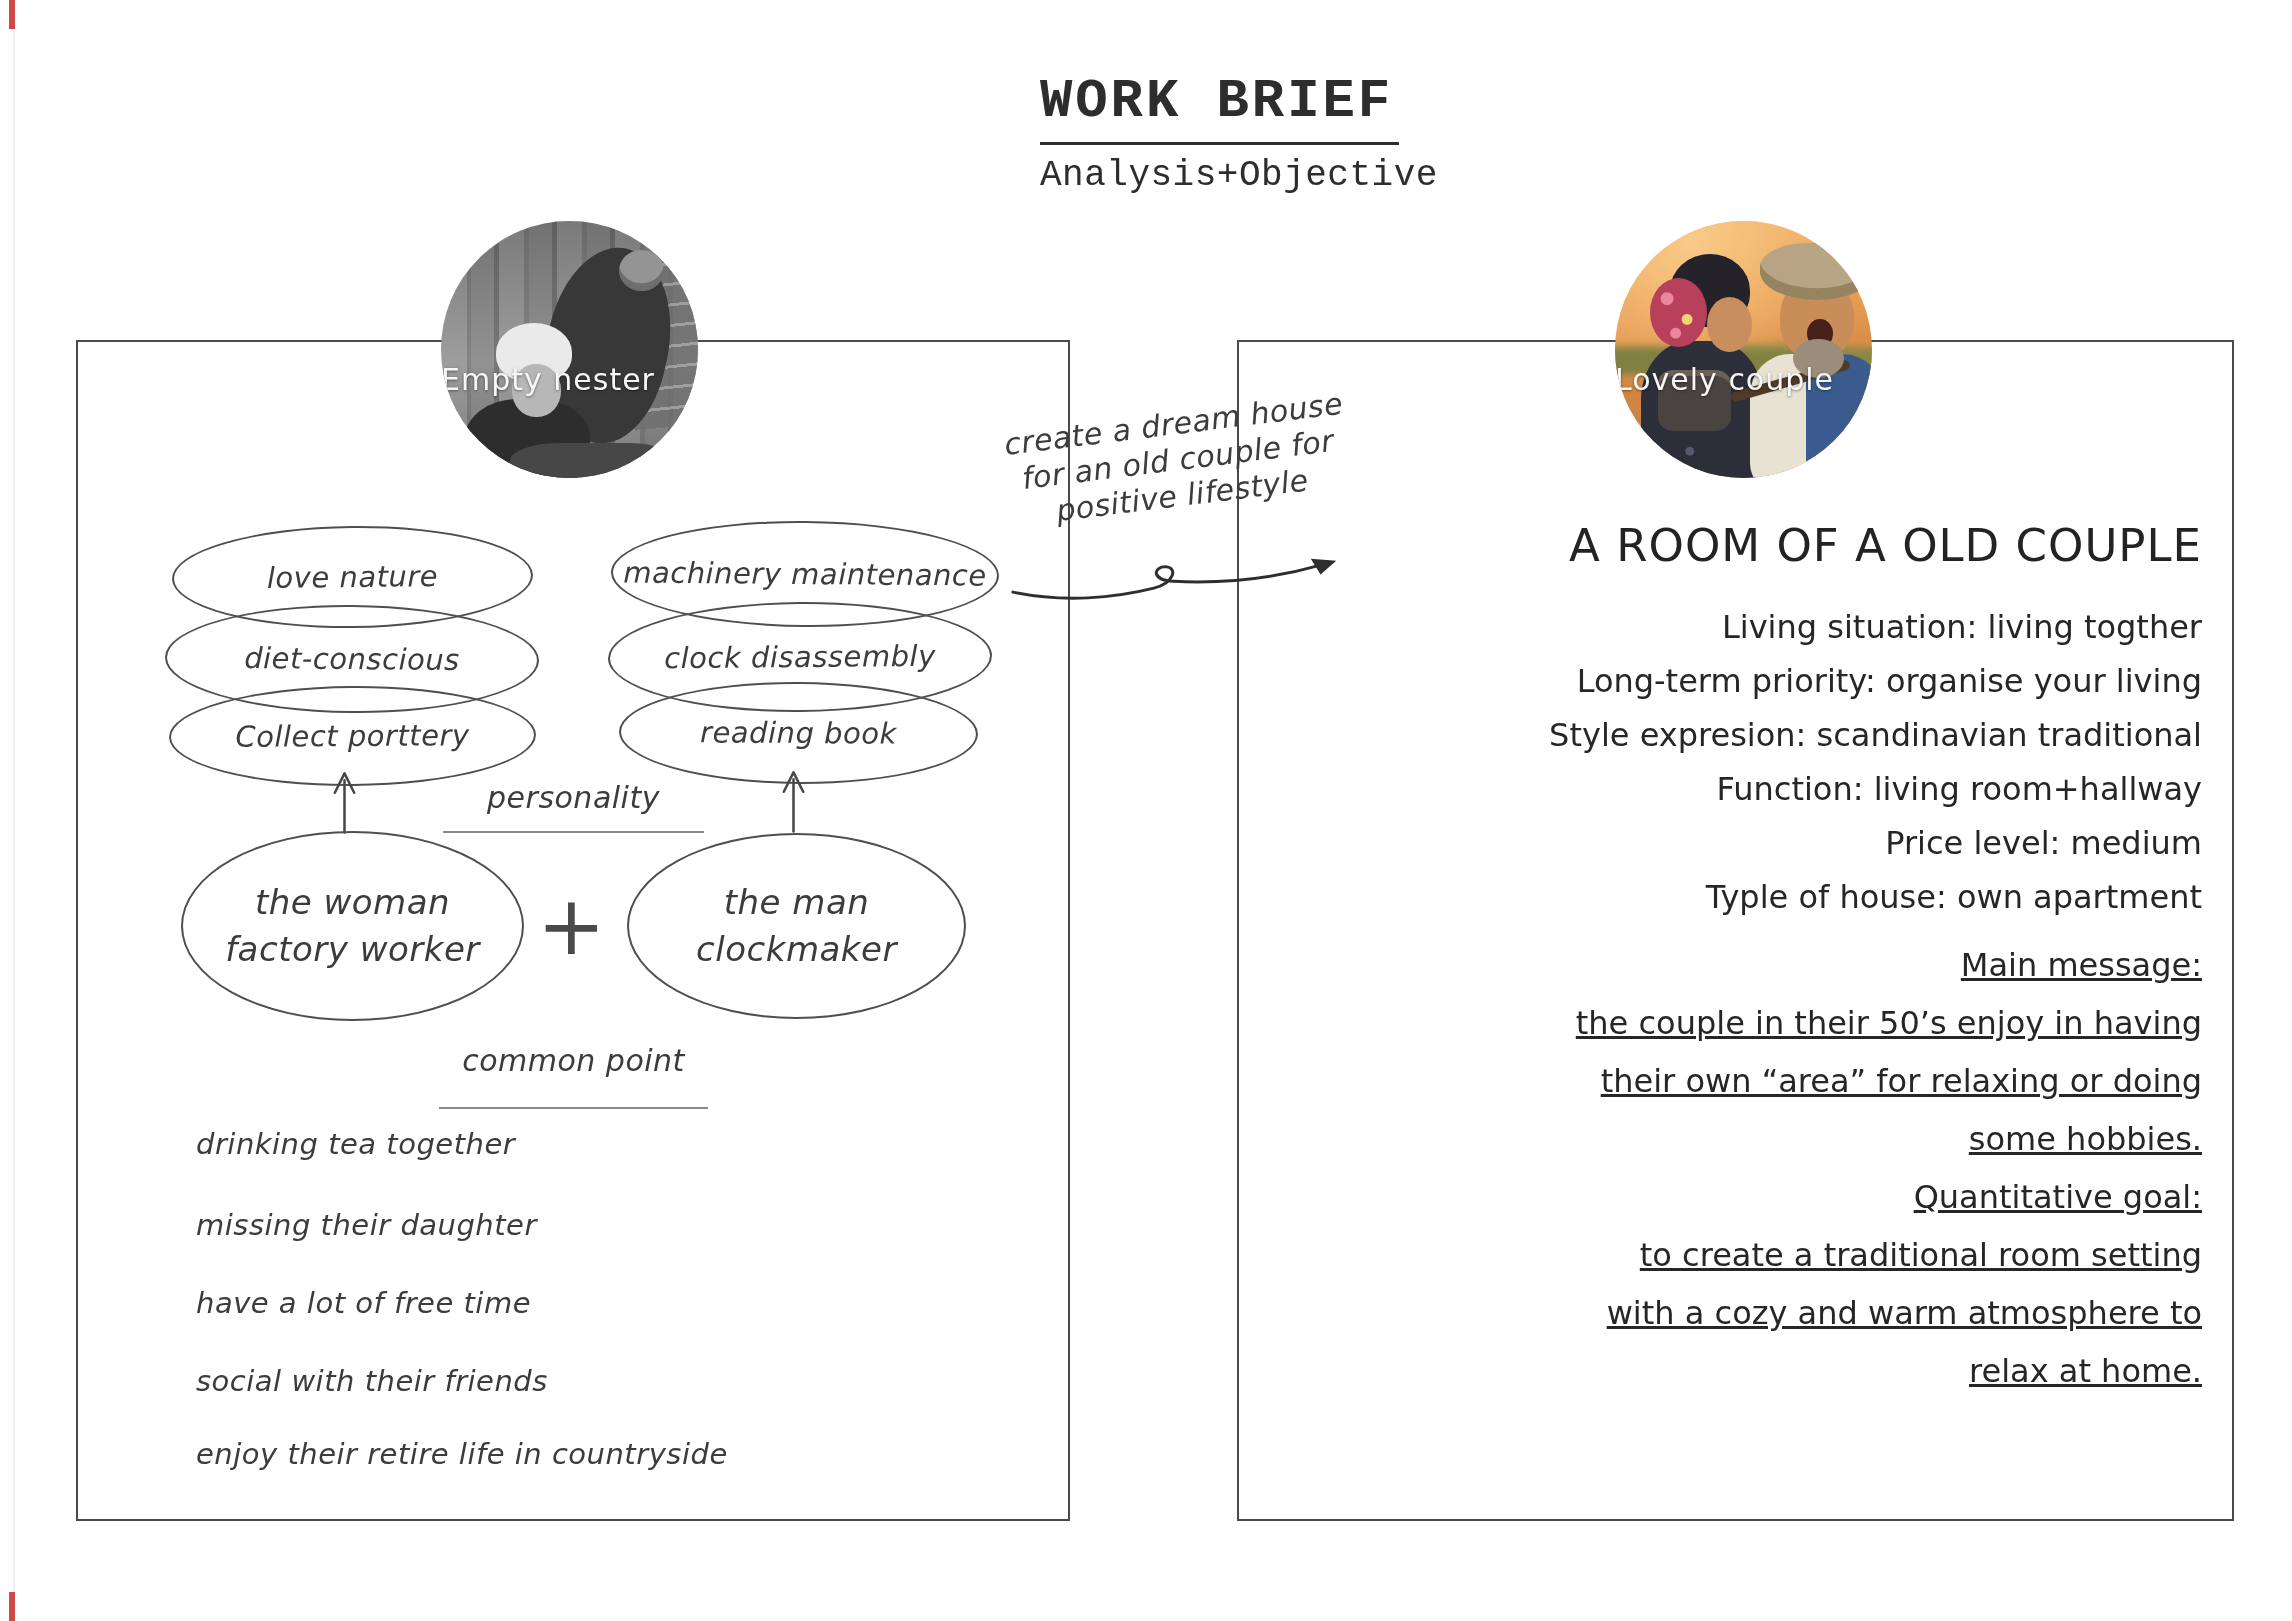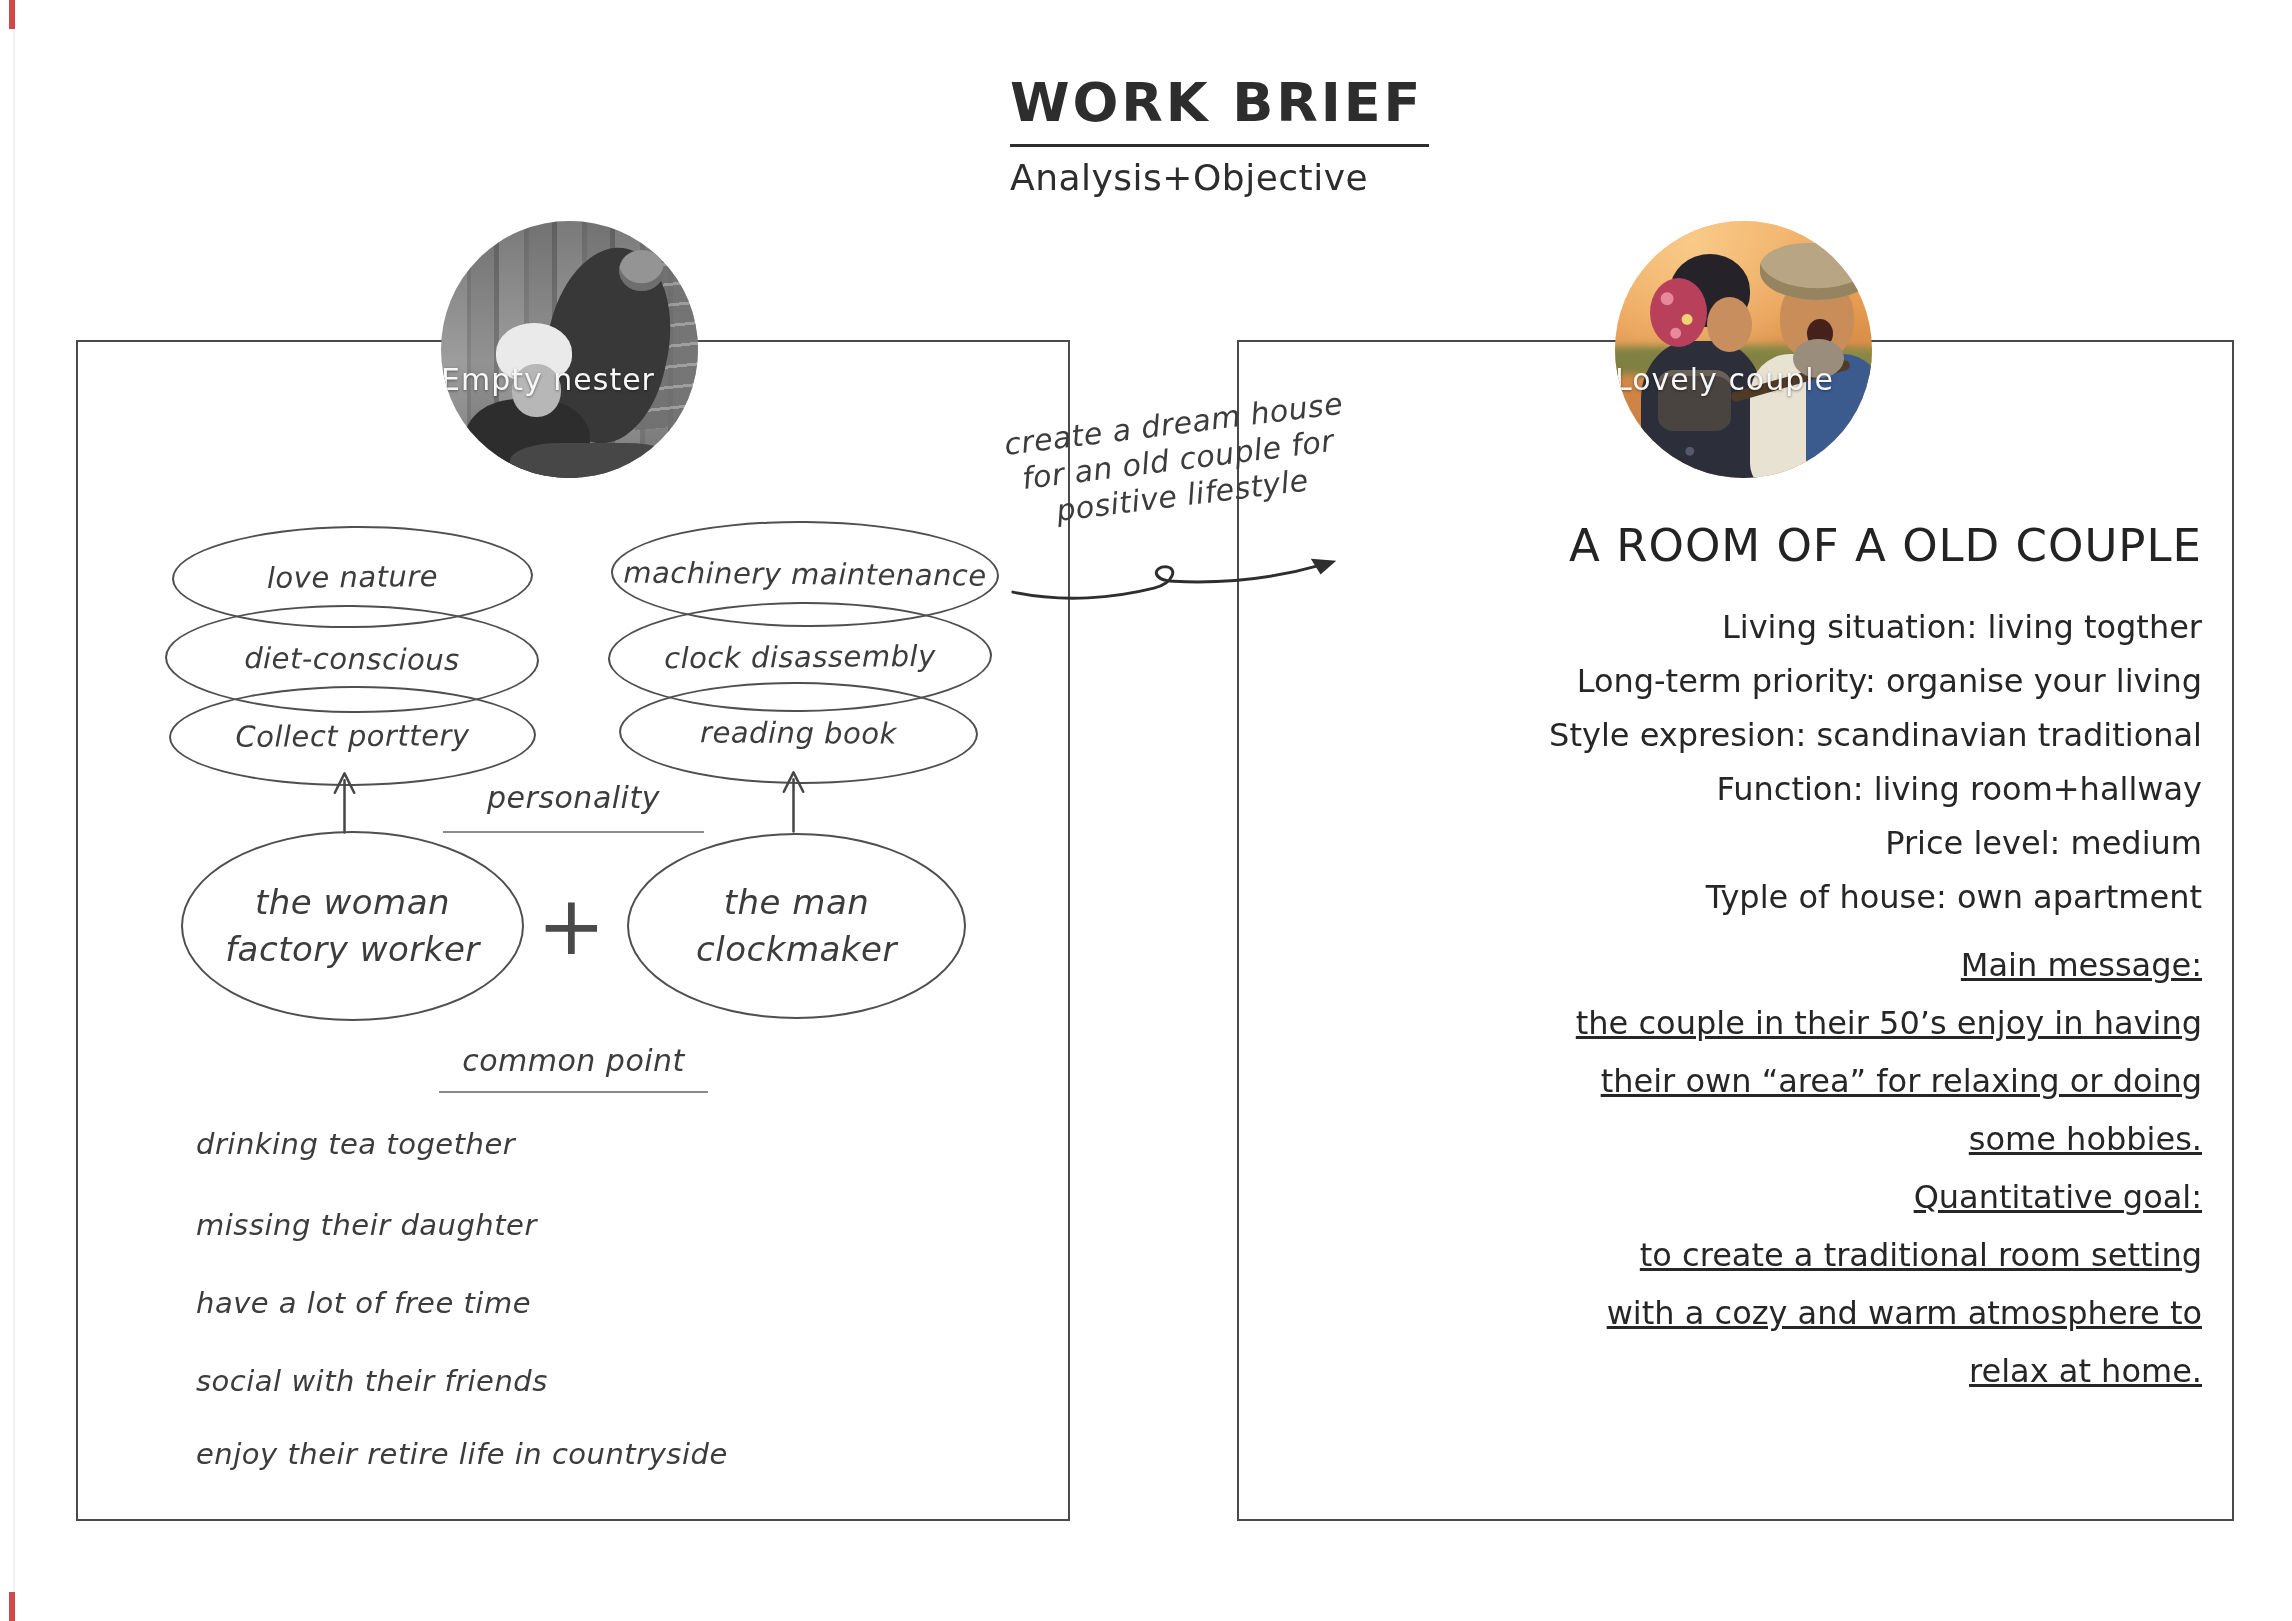--- a/index.html
+++ b/index.html
@@ -11,21 +11,21 @@
   .abs { position:absolute; }
   .hand { font-family:"DejaVu Sans", sans-serif; font-style:italic; color:#3c3c3c; letter-spacing:0.5px; }
   .print { font-family:"DejaVu Sans", sans-serif; color:#262626; }
 
   
   .edge-line { left:12.7px; top:0; width:2px; height:100%; background:#efefef; }
   .edge-mark { left:8.8px; width:5.9px; height:29px; background:#cc3434; opacity:.9; }
   .edge-mark.top { top:0; } .edge-mark.bottom { bottom:0; }
 
   
-  .title-block { left:1010px; top:71px; }
+  .title-block { left:1040px; top:71px;font-family:Liberation Mono, monospace; }
   .title-block h1 {
     margin:0; font-size:54px; font-weight:bold; letter-spacing:2.9px; color:#2d2d2d;
     display:inline-block; border-bottom:3.9px solid #2d2d2d; padding:0 5.9px 9.8px 0;
   }
   .title-block .subtitle { margin-top:9.8px; font-size:36px; color:#2d2d2d; letter-spacing:0.5px; }
 
   
   .panel-box { border:2px solid #4a4a4a; background:transparent; }
   .panel-left  { left:76px;  top:340px; width:990px; height:1177px; }
   .panel-right { left:1237px; top:340px; width:993px; height:1177px; }
@@ -88,21 +88,21 @@
     display:flex; align-items:center; justify-content:center; text-align:center;
   }
   .ellipse .lbl { font-size:29px; }
   .ellipse.big .lbl { font-size:34px; line-height:47px; }
 
   
   .personality { left:443px; top:780px; width:261px; text-align:center; font-size:30px;
     border-bottom:2px solid #8a8a8a; padding-bottom:15.7px; }
   .plus-sign { left:537px; top:878px; font-size:82px; font-weight:200; color:#4a4a4a; }
   .common-title { left:439px; top:1043px; width:269px; text-align:center; font-size:30px;
-    border-bottom:2px solid #8a8a8a; padding-bottom:13px; }
+    border-bottom:2px solid #8a8a8a; padding-bottom:29px; }
   .common-item { left:196px; width:755px; font-size:29px; }
 
   
   .annotation { left:992px; top:406px; width:372px; text-align:center;
     transform:rotate(-7deg); font-size:30px; line-height:36px; z-index:6; }
 
   
   .rp-text { left:1266px; top:519px; width:936px; text-align:right; }
   .rp-heading { font-size:45px; letter-spacing:1px; color:#232323; }
   .rp-facts { margin-top:28px; }

